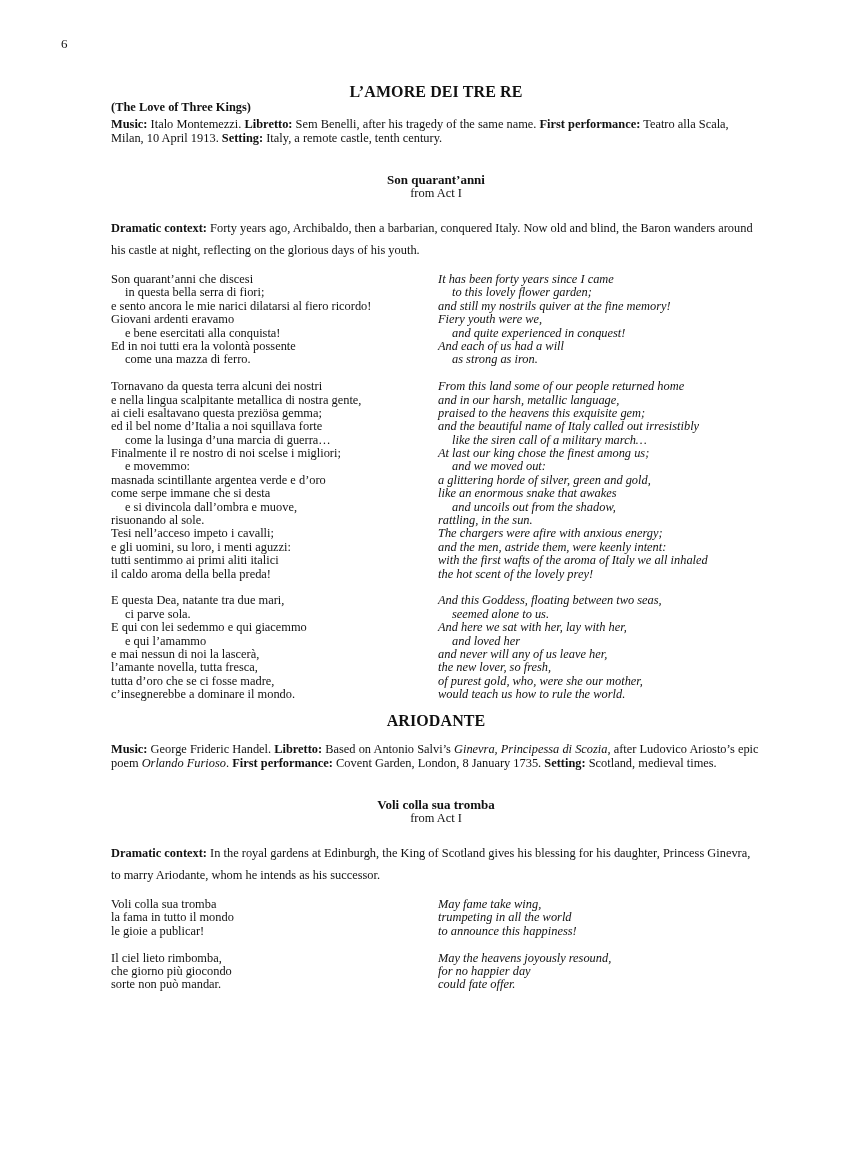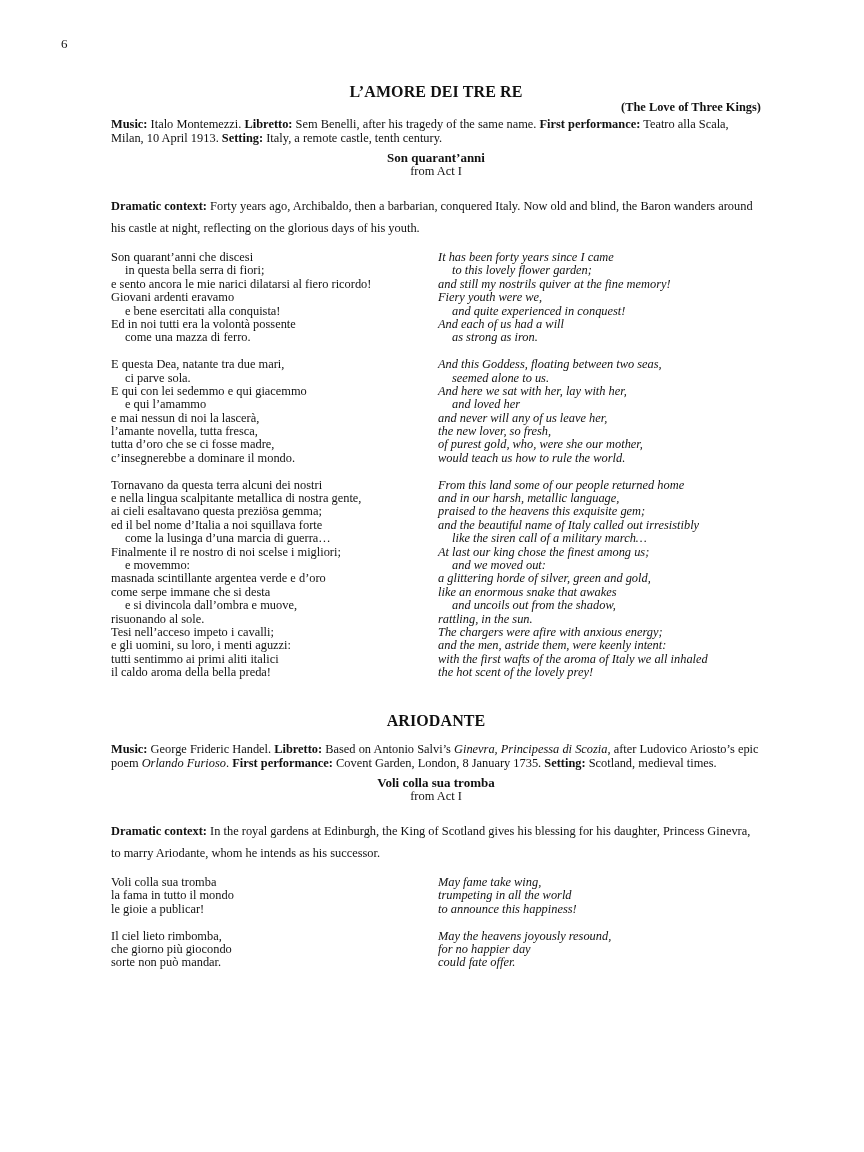--- a/index.html
+++ b/index.html
@@ -4,24 +4,24 @@
   <style>
     html, body { margin: 0; padding: 0; background: #ffffff; }
     body {
       width: 864px; height: 1152px; position: relative; overflow: hidden;
       font-family: "Liberation Serif", "DejaVu Serif", serif;
       color: #111111; font-size: 12.4px; line-height: 13.4px;
     }
     .page-number { position: absolute; left: 61px; top: 37px; font-size: 13px; }
     .opera { position: absolute; left: 111px; width: 650px; }
     .opera-title { text-align: center; font-weight: bold; font-size: 16px; line-height: 18px; letter-spacing: 0.1px; }
-    .opera-subtitle { text-align: right; font-weight: bold; font-size: 12.4px; line-height: 13px; }
+    .opera-subtitle { text-align: left; font-weight: bold; font-size: 12.4px; line-height: 13px; }
     .meta { margin-top: 3px; line-height: 14px; }
     .meta b { font-weight: bold; }
-    .aria-title { text-align: center; font-weight: bold; font-size: 13px; line-height: 14px; margin-top: 6px; }
+    .aria-title { text-align: center; font-weight: bold; font-size: 13px; line-height: 14px; margin-top: 28px; }
     .aria-source { text-align: center; line-height: 13px; }
     .context { line-height: 22px; margin-top: 17px; }
     .stanzas { margin-top: 12px; }
     .stanza { display: flex; margin-bottom: 13.4px; gap: 32px; }
     .col-it { width: 295px; }
     .col-en { font-style: italic; }
     .line { white-space: nowrap; height: 13.4px; }
     .line.indent { padding-left: 14px; }
   </style>
 </head>
@@ -56,42 +56,20 @@
           <div class="line indent">to this lovely flower garden;</div>
           <div class="line">and still my nostrils quiver at the fine memory!</div>
           <div class="line">Fiery youth were we,</div>
           <div class="line indent">and quite experienced in conquest!</div>
           <div class="line">And each of us had a will</div>
           <div class="line indent">as strong as iron.</div>
         </div>
       </div>
       <div class="stanza">
         <div class="col-it">
-          <div class="line">E questa Dea, natante tra due mari,</div>
-          <div class="line indent">ci parve sola.</div>
-          <div class="line">E qui con lei sedemmo e qui giacemmo</div>
-          <div class="line indent">e qui l’amammo</div>
-          <div class="line">e mai nessun di noi la lascerà,</div>
-          <div class="line">l’amante novella, tutta fresca,</div>
-          <div class="line">tutta d’oro che se ci fosse madre,</div>
-          <div class="line">c’insegnerebbe a dominare il mondo.</div>
-        </div>
-        <div class="col-en">
-          <div class="line">And this Goddess, floating between two seas,</div>
-          <div class="line indent">seemed alone to us.</div>
-          <div class="line">And here we sat with her, lay with her,</div>
-          <div class="line indent">and loved her</div>
-          <div class="line">and never will any of us leave her,</div>
-          <div class="line">the new lover, so fresh,</div>
-          <div class="line">of purest gold, who, were she our mother,</div>
-          <div class="line">would teach us how to rule the world.</div>
-        </div>
-      </div>
-      <div class="stanza">
-        <div class="col-it">
           <div class="line">Tornavano da questa terra alcuni dei nostri</div>
           <div class="line">e nella lingua scalpitante metallica di nostra gente,</div>
           <div class="line">ai cieli esaltavano questa preziösa gemma;</div>
           <div class="line">ed il bel nome d’Italia a noi squillava forte</div>
           <div class="line indent">come la lusinga d’una marcia di guerra…</div>
           <div class="line">Finalmente il re nostro di noi scelse i migliori;</div>
           <div class="line indent">e movemmo:</div>
           <div class="line">masnada scintillante argentea verde e d’oro</div>
           <div class="line">come serpe immane che si desta</div>
           <div class="line indent">e si divincola dall’ombra e muove,</div>
@@ -110,20 +88,42 @@
           <div class="line">At last our king chose the finest among us;</div>
           <div class="line indent">and we moved out:</div>
           <div class="line">a glittering horde of silver, green and gold,</div>
           <div class="line">like an enormous snake that awakes</div>
           <div class="line indent">and uncoils out from the shadow,</div>
           <div class="line">rattling, in the sun.</div>
           <div class="line">The chargers were afire with anxious energy;</div>
           <div class="line">and the men, astride them, were keenly intent:</div>
           <div class="line">with the first wafts of the aroma of Italy we all inhaled</div>
           <div class="line">the hot scent of the lovely prey!</div>
+        </div>
+      </div>
+      <div class="stanza">
+        <div class="col-it">
+          <div class="line">E questa Dea, natante tra due mari,</div>
+          <div class="line indent">ci parve sola.</div>
+          <div class="line">E qui con lei sedemmo e qui giacemmo</div>
+          <div class="line indent">e qui l’amammo</div>
+          <div class="line">e mai nessun di noi la lascerà,</div>
+          <div class="line">l’amante novella, tutta fresca,</div>
+          <div class="line">tutta d’oro che se ci fosse madre,</div>
+          <div class="line">c’insegnerebbe a dominare il mondo.</div>
+        </div>
+        <div class="col-en">
+          <div class="line">And this Goddess, floating between two seas,</div>
+          <div class="line indent">seemed alone to us.</div>
+          <div class="line">And here we sat with her, lay with her,</div>
+          <div class="line indent">and loved her</div>
+          <div class="line">and never will any of us leave her,</div>
+          <div class="line">the new lover, so fresh,</div>
+          <div class="line">of purest gold, who, were she our mother,</div>
+          <div class="line">would teach us how to rule the world.</div>
         </div>
       </div>
     </div>
 </section>
 
 <section class="opera" style="top:712px;">
   <div class="opera-title">ARIODANTE</div>
   <div class="meta" style="margin-top:12px;">
     <b>Music:</b><span> George Frideric Handel. </span><b>Libretto:</b><span> Based on Antonio Salvi’s </span><i>Ginevra, Principessa di Scozia</i><span>, after Ludovico Ariosto’s epic poem </span><i>Orlando Furioso</i><span>. </span><b>First performance:</b><span> Covent Garden, London, 8 January 1735. </span><b>Setting:</b><span> Scotland, medieval times.</span>
   </div>

